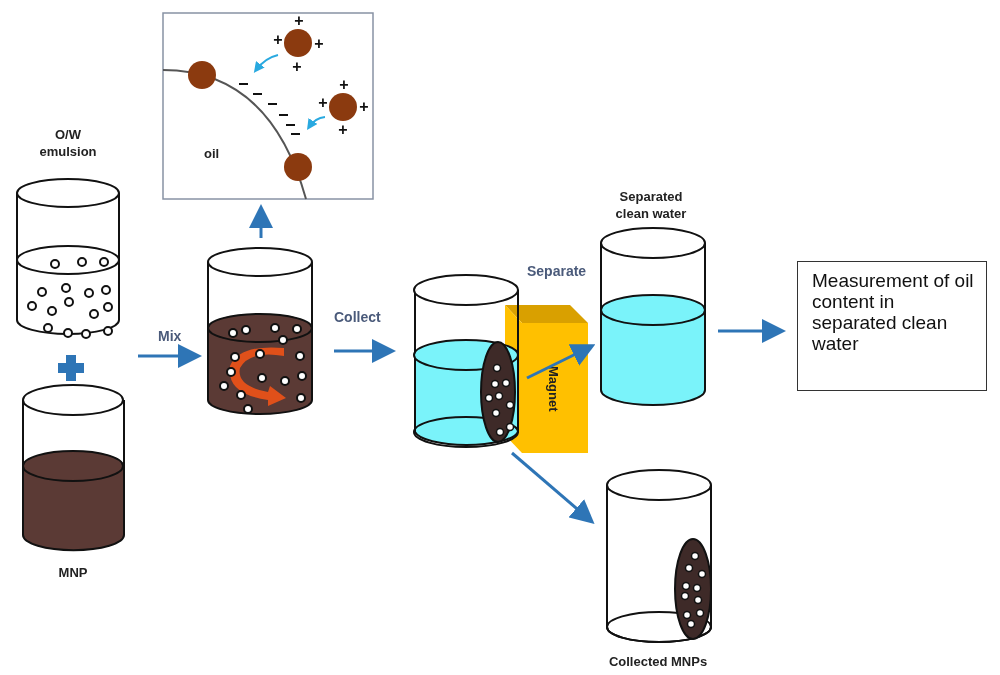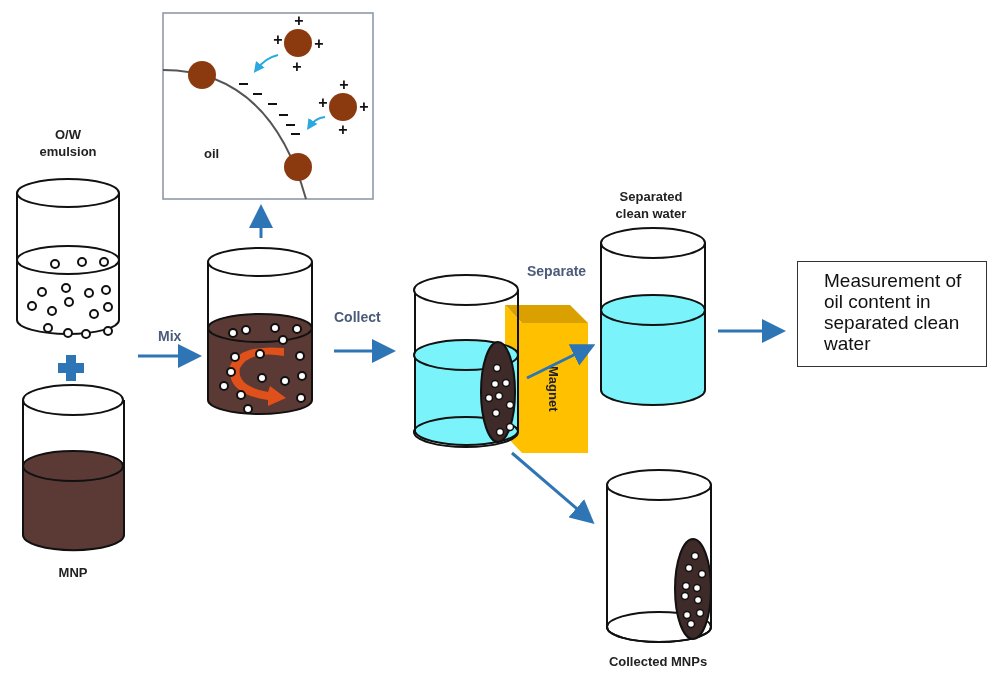--- a/index.html
+++ b/index.html
@@ -1,20 +1,20 @@
 <!DOCTYPE html>
 <html><head>
 <meta charset="utf-8">
 <style>
   html, body { margin: 0; padding: 0; background: #ffffff; }
   body { width: 1000px; height: 675px; position: relative; overflow: hidden; font-family: "Liberation Sans", sans-serif; }
   svg { position: absolute; left: 0; top: 0; }
   .lbl { font-family: "Liberation Sans", sans-serif; font-weight: bold; font-size: 13px; fill: #222; }
   .step { font-family: "Liberation Sans", sans-serif; font-weight: bold; font-size: 14px; fill: #4a5a7a; }
-  .result-box { position: absolute; left: 797px; top: 261px; width: 190px; height: 106px; border: 1.5px solid #333; box-sizing: border-box; padding: 8px 10px 0 26px; font-family: "Liberation Sans", sans-serif; font-size: 19px; line-height: 21px; color: #111; background: #fff; }
+  .result-box { position: absolute; left: 797px; top: 261px; width: 190px; height: 130px; border: 1.5px solid #333; box-sizing: border-box; padding: 8px 10px 0 14px; font-family: "Liberation Sans", sans-serif; font-size: 19px; line-height: 21px; color: #111; background: #fff; }
 </style>
 </head>
 <body>
 
 <svg width="1000" height="675" viewBox="0 0 1000 675">
   <defs>
     <marker id="ah" markerWidth="8" markerHeight="8" refX="6" refY="4" orient="auto" markerUnits="strokeWidth">
       <path d="M0,0 L8,4 L0,8 z" fill="#2e75b6"></path>
     </marker>
     <marker id="ahs" markerWidth="6" markerHeight="6" refX="4" refY="3" orient="auto">

